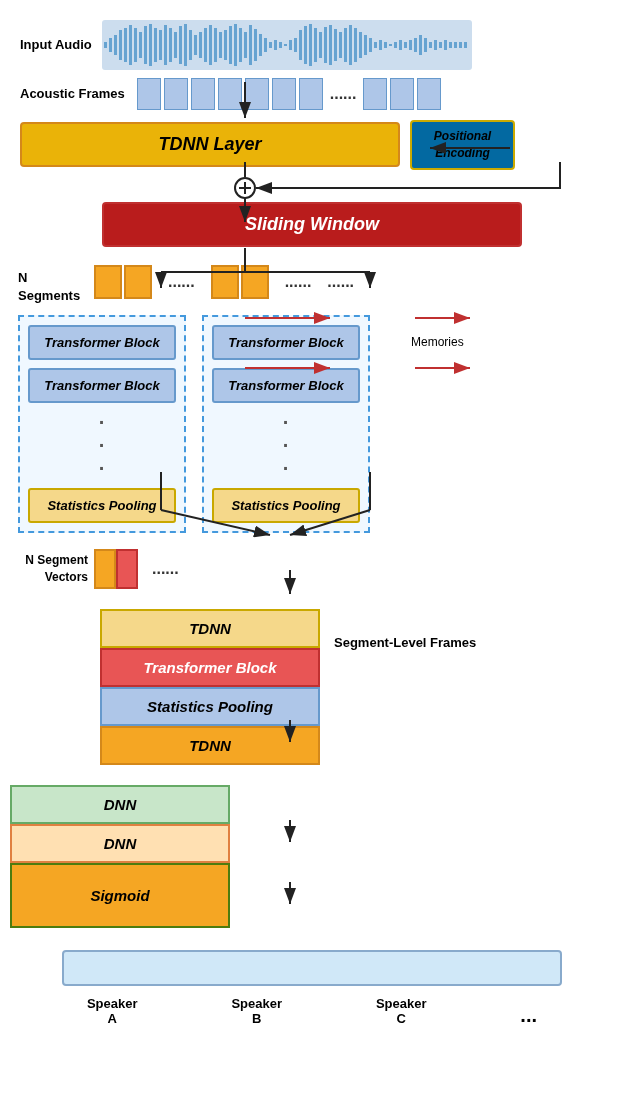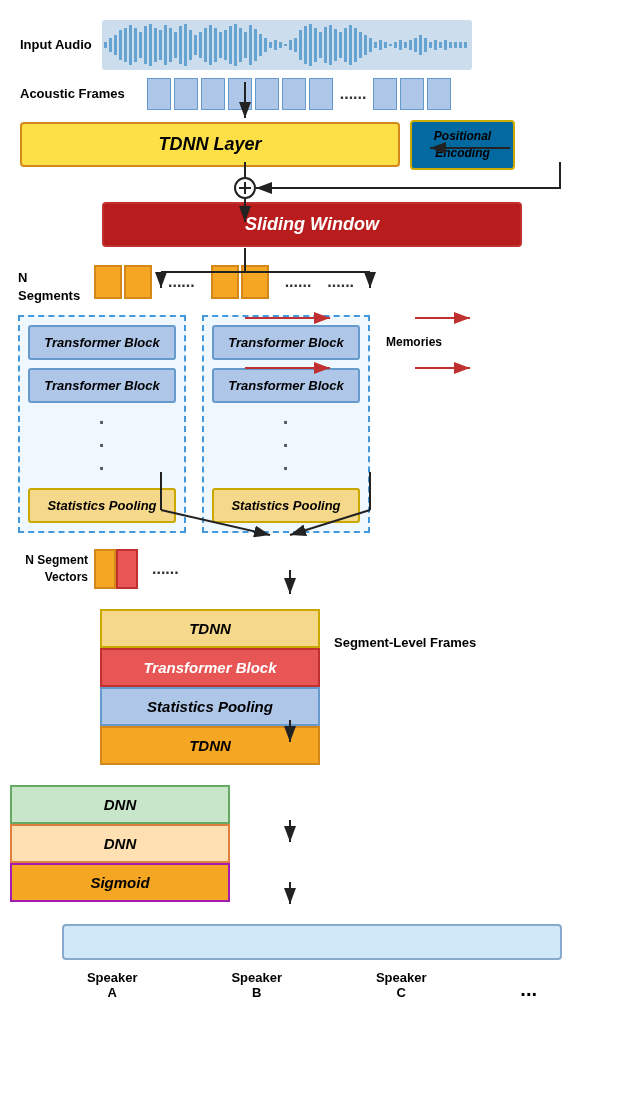--- a/index.html
+++ b/index.html
@@ -106,40 +106,40 @@
           <rect x="342" y="20" width="3" height="10"></rect>
           <rect x="347" y="22" width="3" height="6"></rect>
           <rect x="352" y="22" width="3" height="6"></rect>
           <rect x="357" y="22" width="3" height="6"></rect>
           <rect x="362" y="22" width="3" height="6"></rect>
         </g>
       </svg>
     </div>
   </div>
 
-  <div style="display:flex; align-items:center; padding: 8px 20px 0 20px; gap:22px;">
+  <div style="display:flex; align-items:center; padding: 8px 20px 0 20px; gap:12px;">
     <div style="font-weight:bold; font-size:13px; min-width:60px; line-height:1.4;">Acoustic
 Frames</div>
     <div style="display:flex; align-items:center; gap:3px;">
       <div style="width:24px;height:32px;background:#aec6e8;border:1px solid #6699cc;"></div>
       <div style="width:24px;height:32px;background:#aec6e8;border:1px solid #6699cc;"></div>
       <div style="width:24px;height:32px;background:#aec6e8;border:1px solid #6699cc;"></div>
       <div style="width:24px;height:32px;background:#aec6e8;border:1px solid #6699cc;"></div>
       <div style="width:24px;height:32px;background:#aec6e8;border:1px solid #6699cc;"></div>
       <div style="width:24px;height:32px;background:#aec6e8;border:1px solid #6699cc;"></div>
       <div style="width:24px;height:32px;background:#aec6e8;border:1px solid #6699cc;"></div>
       <div style="font-size:16px;font-weight:bold;color:#333;margin:0 4px;">......</div>
       <div style="width:24px;height:32px;background:#aec6e8;border:1px solid #6699cc;"></div>
       <div style="width:24px;height:32px;background:#aec6e8;border:1px solid #6699cc;"></div>
       <div style="width:24px;height:32px;background:#aec6e8;border:1px solid #6699cc;"></div>
     </div>
   </div>
 
   <div style="position:relative; padding: 10px 20px 0 20px; display:flex; align-items:center; gap:10px;">
-    <div style="background:#fde047;border:2px solid #d4881a;border-radius:4px;padding:10px 0;text-align:center;font-style:italic;font-weight:bold;font-size:18px;width:380px;">TDNN Layer</div>
+    <div style="background:#eab308;border:2px solid #d4881a;border-radius:4px;padding:10px 0;text-align:center;font-style:italic;font-weight:bold;font-size:18px;width:380px;">TDNN Layer</div>
     <div style="background:#0369a1;border:2px solid #ccaa00;border-radius:4px;padding:6px 6px;text-align:center;font-style:italic;font-weight:bold;font-size:12px;width:105px;line-height:1.4;">Positional
 Encoding</div>
   </div>
 
   <div style="display:flex; justify-content:center; padding: 32px 20px 0 20px;">
     <div style="background:#b91c1c;border:2px solid #c03030;border-radius:4px;padding:10px 0;text-align:center;font-style:italic;font-weight:bold;font-size:18px;color:white;width:420px;">Sliding Window</div>
   </div>
 
   <div style="display:flex; align-items:flex-start; padding: 18px 10px 0 18px; gap:6px;">
     <div style="font-weight:bold;font-size:13px;min-width:70px;line-height:1.4;padding-top:4px;">N<br>Segments</div>
@@ -170,21 +170,21 @@
         <div style="background:#f5d88a;border:2px solid #c9a800;border-radius:3px;padding:8px 4px;text-align:center;font-style:italic;font-weight:bold;font-size:13px;">Statistics Pooling</div>
       </div>
 
       <div style="border:2px dashed #4499dd;padding:8px;display:flex;flex-direction:column;gap:8px;background:#f0f8ff;width:168px;">
         <div style="background:#aec6e8;border:2px solid #6699cc;border-radius:3px;padding:8px 4px;text-align:center;font-style:italic;font-weight:bold;font-size:13px;">Transformer Block</div>
         <div style="background:#aec6e8;border:2px solid #6699cc;border-radius:3px;padding:8px 4px;text-align:center;font-style:italic;font-weight:bold;font-size:13px;">Transformer Block</div>
         <div style="text-align:center;font-size:20px;font-weight:bold;color:#555;">·<br>·<br>·</div>
         <div style="background:#f5d88a;border:2px solid #c9a800;border-radius:3px;padding:8px 4px;text-align:center;font-style:italic;font-weight:bold;font-size:13px;">Statistics Pooling</div>
       </div>
 
-      <div style="font-weight:bold;font-size:12px;margin-top:20px;">Memories</div>
+      <div style="font-weight:normal;font-size:12px;margin-top:20px;margin-left:25px;">Memories</div>
     </div>
   </div>
 
   <div style="display:flex; align-items:center; padding: 16px 10px 0 18px; gap:6px;text-align:right;">
     <div style="font-weight:bold;font-size:12px;min-width:70px;line-height:1.4;">N Segment<br>Vectors</div>
     <div style="display:flex; align-items:center; gap:14px;">
 
       <div style="display:flex; gap:0;">
         <div style="width:22px;height:40px;background:#f5a623;border:2px solid #d4881a;"></div>
         <div style="width:22px;height:40px;background:#e85555;border:2px solid #c03030;"></div>
@@ -201,21 +201,21 @@
       <div style="background:#f5a623;border:2px solid #d4881a;padding:9px 4px;text-align:center;font-style:italic;font-weight:bold;font-size:15px;">TDNN</div>
     </div>
     <div style="font-weight:bold;font-size:13px;line-height:1.5;padding-top:24px;">Segment-Level
 Frames</div>
   </div>
 
   <div style="display:flex; justify-content:flex-start; padding: 20px 10px 0 10px;">
     <div style="display:flex;flex-direction:column;gap:0;width:220px;">
       <div style="background:#c8e6c9;border:2px solid #66aa66;padding:9px 4px;text-align:center;font-style:italic;font-weight:bold;font-size:15px;">DNN</div>
       <div style="background:#ffe0b2;border:2px solid #e08040;padding:9px 4px;text-align:center;font-style:italic;font-weight:bold;font-size:15px;">DNN</div>
-      <div style="background:#f5a623;border:2px solid #a21caf;padding:9px 4px;text-align:center;font-style:italic;font-weight:bold;font-size:15px;">Sigmoid</div>
+      <div style="background:#f5a623;border:2px solid #4d7c0f;padding:22px 4px;text-align:center;font-style:italic;font-weight:bold;font-size:15px;">Sigmoid</div>
     </div>
   </div>
 
   <div style="display:flex; justify-content:center; padding: 22px 30px 0 30px;">
     <div style="width:500px;height:36px;background:#d0e8f8;border:2px solid #88aacc;border-radius:4px;"></div>
   </div>
 
   <div style="display:flex; justify-content:space-around; padding: 10px 40px 20px 40px;">
     <div style="text-align:center;font-weight:bold;font-size:13px;">Speaker<br>A</div>
     <div style="text-align:center;font-weight:bold;font-size:13px;">Speaker<br>B</div>

